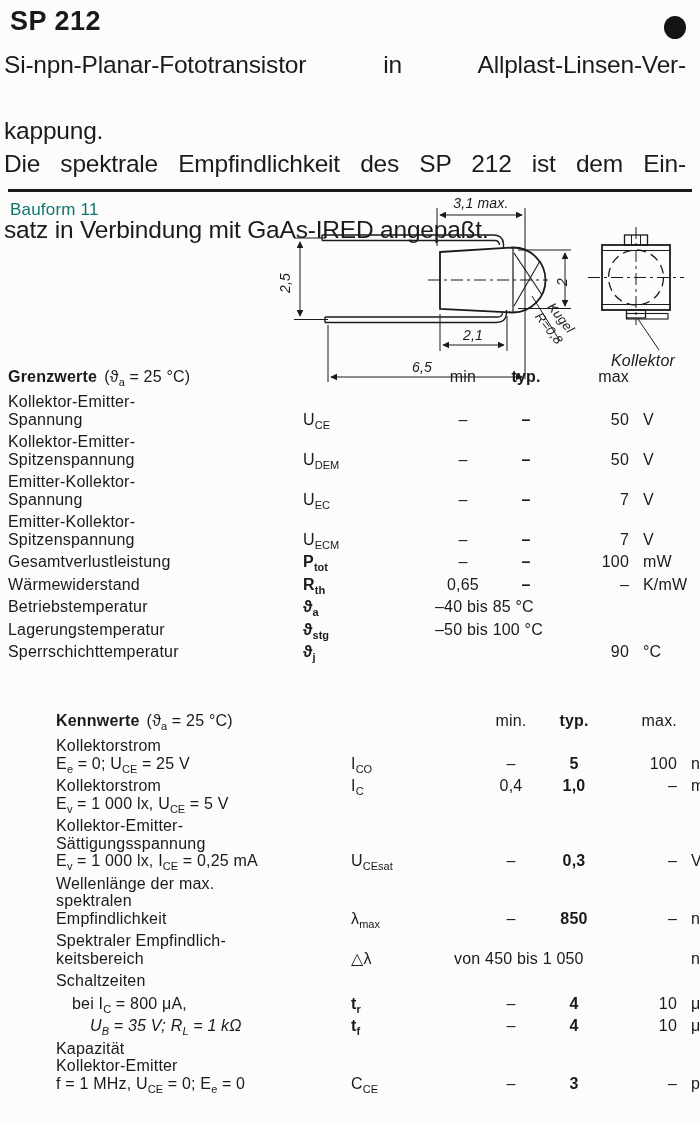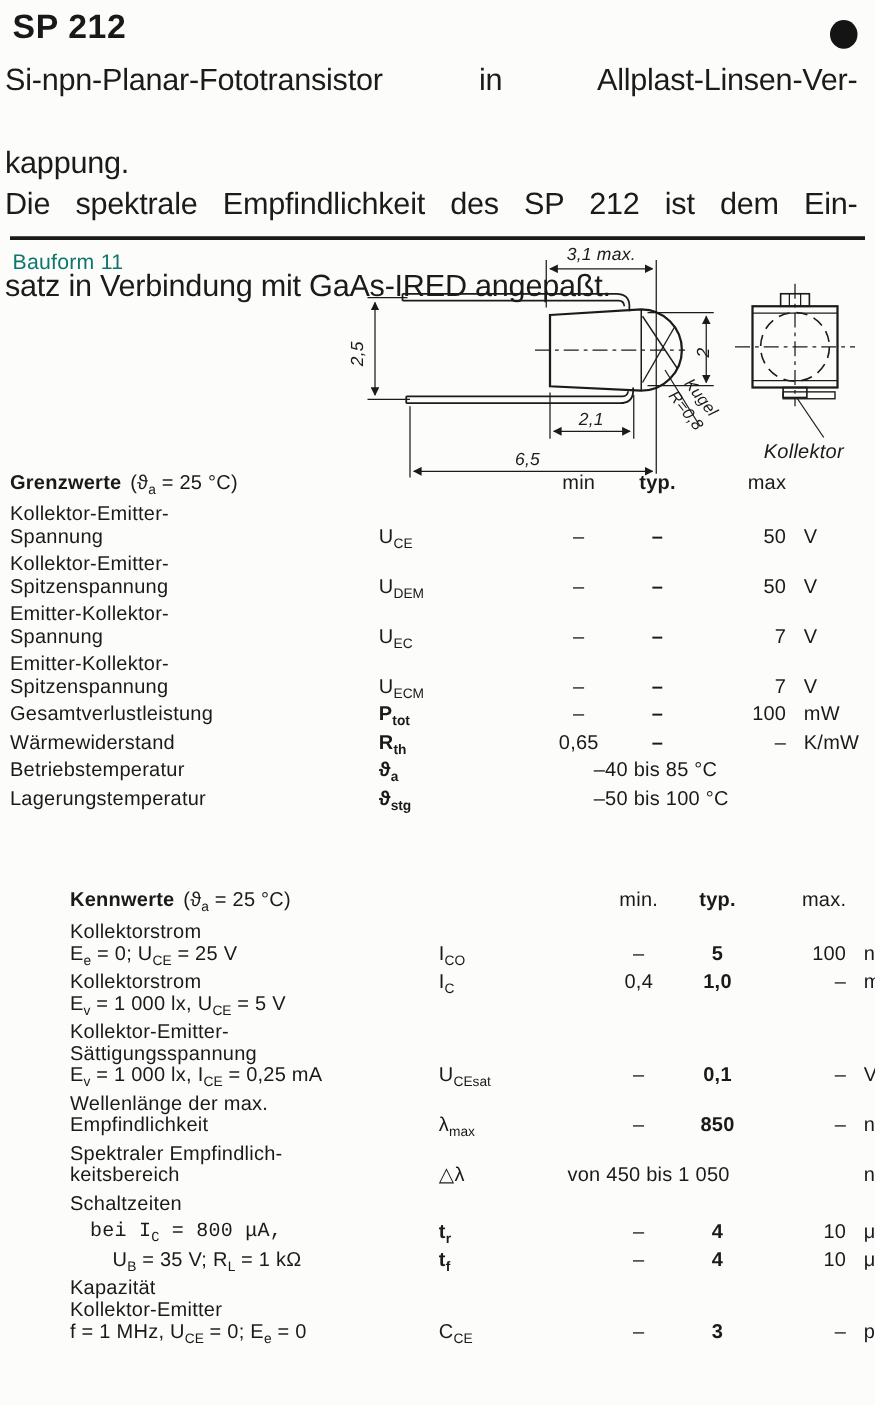--- a/index.html
+++ b/index.html
@@ -34,43 +34,43 @@
   .bauform{
     position:absolute; left:10px; top:200px; font-size:17px; color:#0f766e;
   }
   .drawing{ position:absolute; left:270px; top:193px; }
   .drawing text{ fill:#1b1b1b; font-family:"Liberation Sans","DejaVu Sans",sans-serif; }
   .dimtxt{ font-size:14px; font-style:italic; }
   .anntxt{ font-size:16px; font-style:italic; }
   .smalltxt{ font-size:13px; font-style:italic; }
   
   .tsection{ position:absolute; left:8px; width:688px; font-size:16px; color:#1a1a1a; }
-  #grenzwerte{ top:376px; }
+  #grenzwerte{ top:366px; }
   #kennwerte{ top:710px;margin-left:48px; }
   .trow{
     display:grid;
     grid-template-columns:285px 142px 56px 70px 80px 1fr;
     align-items:end; margin-top:5px; line-height:17.5px;
   }
   .trow.vtop{ align-items:start; }
   .trow.head{ margin-top:0; line-height:22px; align-items:baseline; }
   .cell-heading{ grid-column:1/3; }
   .cell-label{ grid-column:1; }
   .cell-sym{ grid-column:2; padding-left:10px; }
   .cell-min{ grid-column:3; text-align:center; }
   .cell-typ{ grid-column:4; text-align:center;font-weight:bold; }
   .cell-max{ grid-column:5; text-align:right; padding-right:12px; }
   .cell-unit{ grid-column:6; padding-left:2px; }
-  .cell-span{ grid-column:3/6; text-align:left;margin-left:40px; }
+  .cell-span{ grid-column:3/6; text-align:left; }
   .cell-span.wide{ margin-left:-29px; }
   .b{ font-weight:bold; }
   .cond{ margin-left:7px; }
   sub{ font-size:11px; line-height:0; letter-spacing:0; }
-  .ind1{ padding-left:16px;font-family:Liberation Mono, monospace; }
-  .ind2{ padding-left:34px; }
+  .ind1{ padding-left:16px; }
+  .ind2{ padding-left:34px;font-style:italic; }
 </style>
 </head>
 <body>
 
 <div class="page">
 
   <div class="title">SP 212</div>
   <div class="corner-dot"></div>
 
   <div class="intro">
@@ -255,20 +255,30 @@
           <div class="cell-unit"></div>
         </div>
         <div class="trow">
           <div class="cell-label">
             <div class="lab-line">Lagerungstemperatur</div>
           </div>
           <div class="cell-sym b">ϑ<sub>stg</sub></div>
           <div class="cell-span">–50 bis 100 °C</div>
           <div class="cell-unit"></div>
         </div>
+        <div class="trow">
+          <div class="cell-label">
+            <div class="lab-line">Sperrschichttemperatur</div>
+          </div>
+          <div class="cell-sym b">ϑ<sub>j</sub></div>
+          <div class="cell-min"></div>
+          <div class="cell-typ"></div>
+          <div class="cell-max">90</div>
+          <div class="cell-unit">°C</div>
+        </div>
       </div>
   </div>
 
   <div class="tsection" id="kennwerte">
     <div class="trow head">
       <div class="cell-heading">
         <span class="b">Kennwerte</span><span class="cond">(ϑ<sub>a</sub> = 25 °C)</span>
       </div>
       <div class="cell-min">min.</div>
       <div class="cell-typ">typ.</div>
@@ -298,27 +308,28 @@
           <div class="cell-unit">mA</div>
         </div>
         <div class="trow">
           <div class="cell-label">
             <div class="lab-line">Kollektor-Emitter-</div>
             <div class="lab-line">Sättigungsspannung</div>
             <div class="lab-line">E<sub>v</sub> = 1 000 lx, I<sub>CE</sub> = 0,25 mA</div>
           </div>
           <div class="cell-sym">U<sub>CEsat</sub></div>
           <div class="cell-min">–</div>
-          <div class="cell-typ">0,1</div>
+          <div class="cell-typ">0,3</div>
           <div class="cell-max">–</div>
           <div class="cell-unit">V</div>
         </div>
         <div class="trow">
           <div class="cell-label">
             <div class="lab-line">Wellenlänge der max.</div>
+            <div class="lab-line">spektralen</div>
             <div class="lab-line">Empfindlichkeit</div>
           </div>
           <div class="cell-sym">λ<sub>max</sub></div>
           <div class="cell-min">–</div>
           <div class="cell-typ">850</div>
           <div class="cell-max">–</div>
           <div class="cell-unit">nm</div>
         </div>
         <div class="trow">
           <div class="cell-label">

